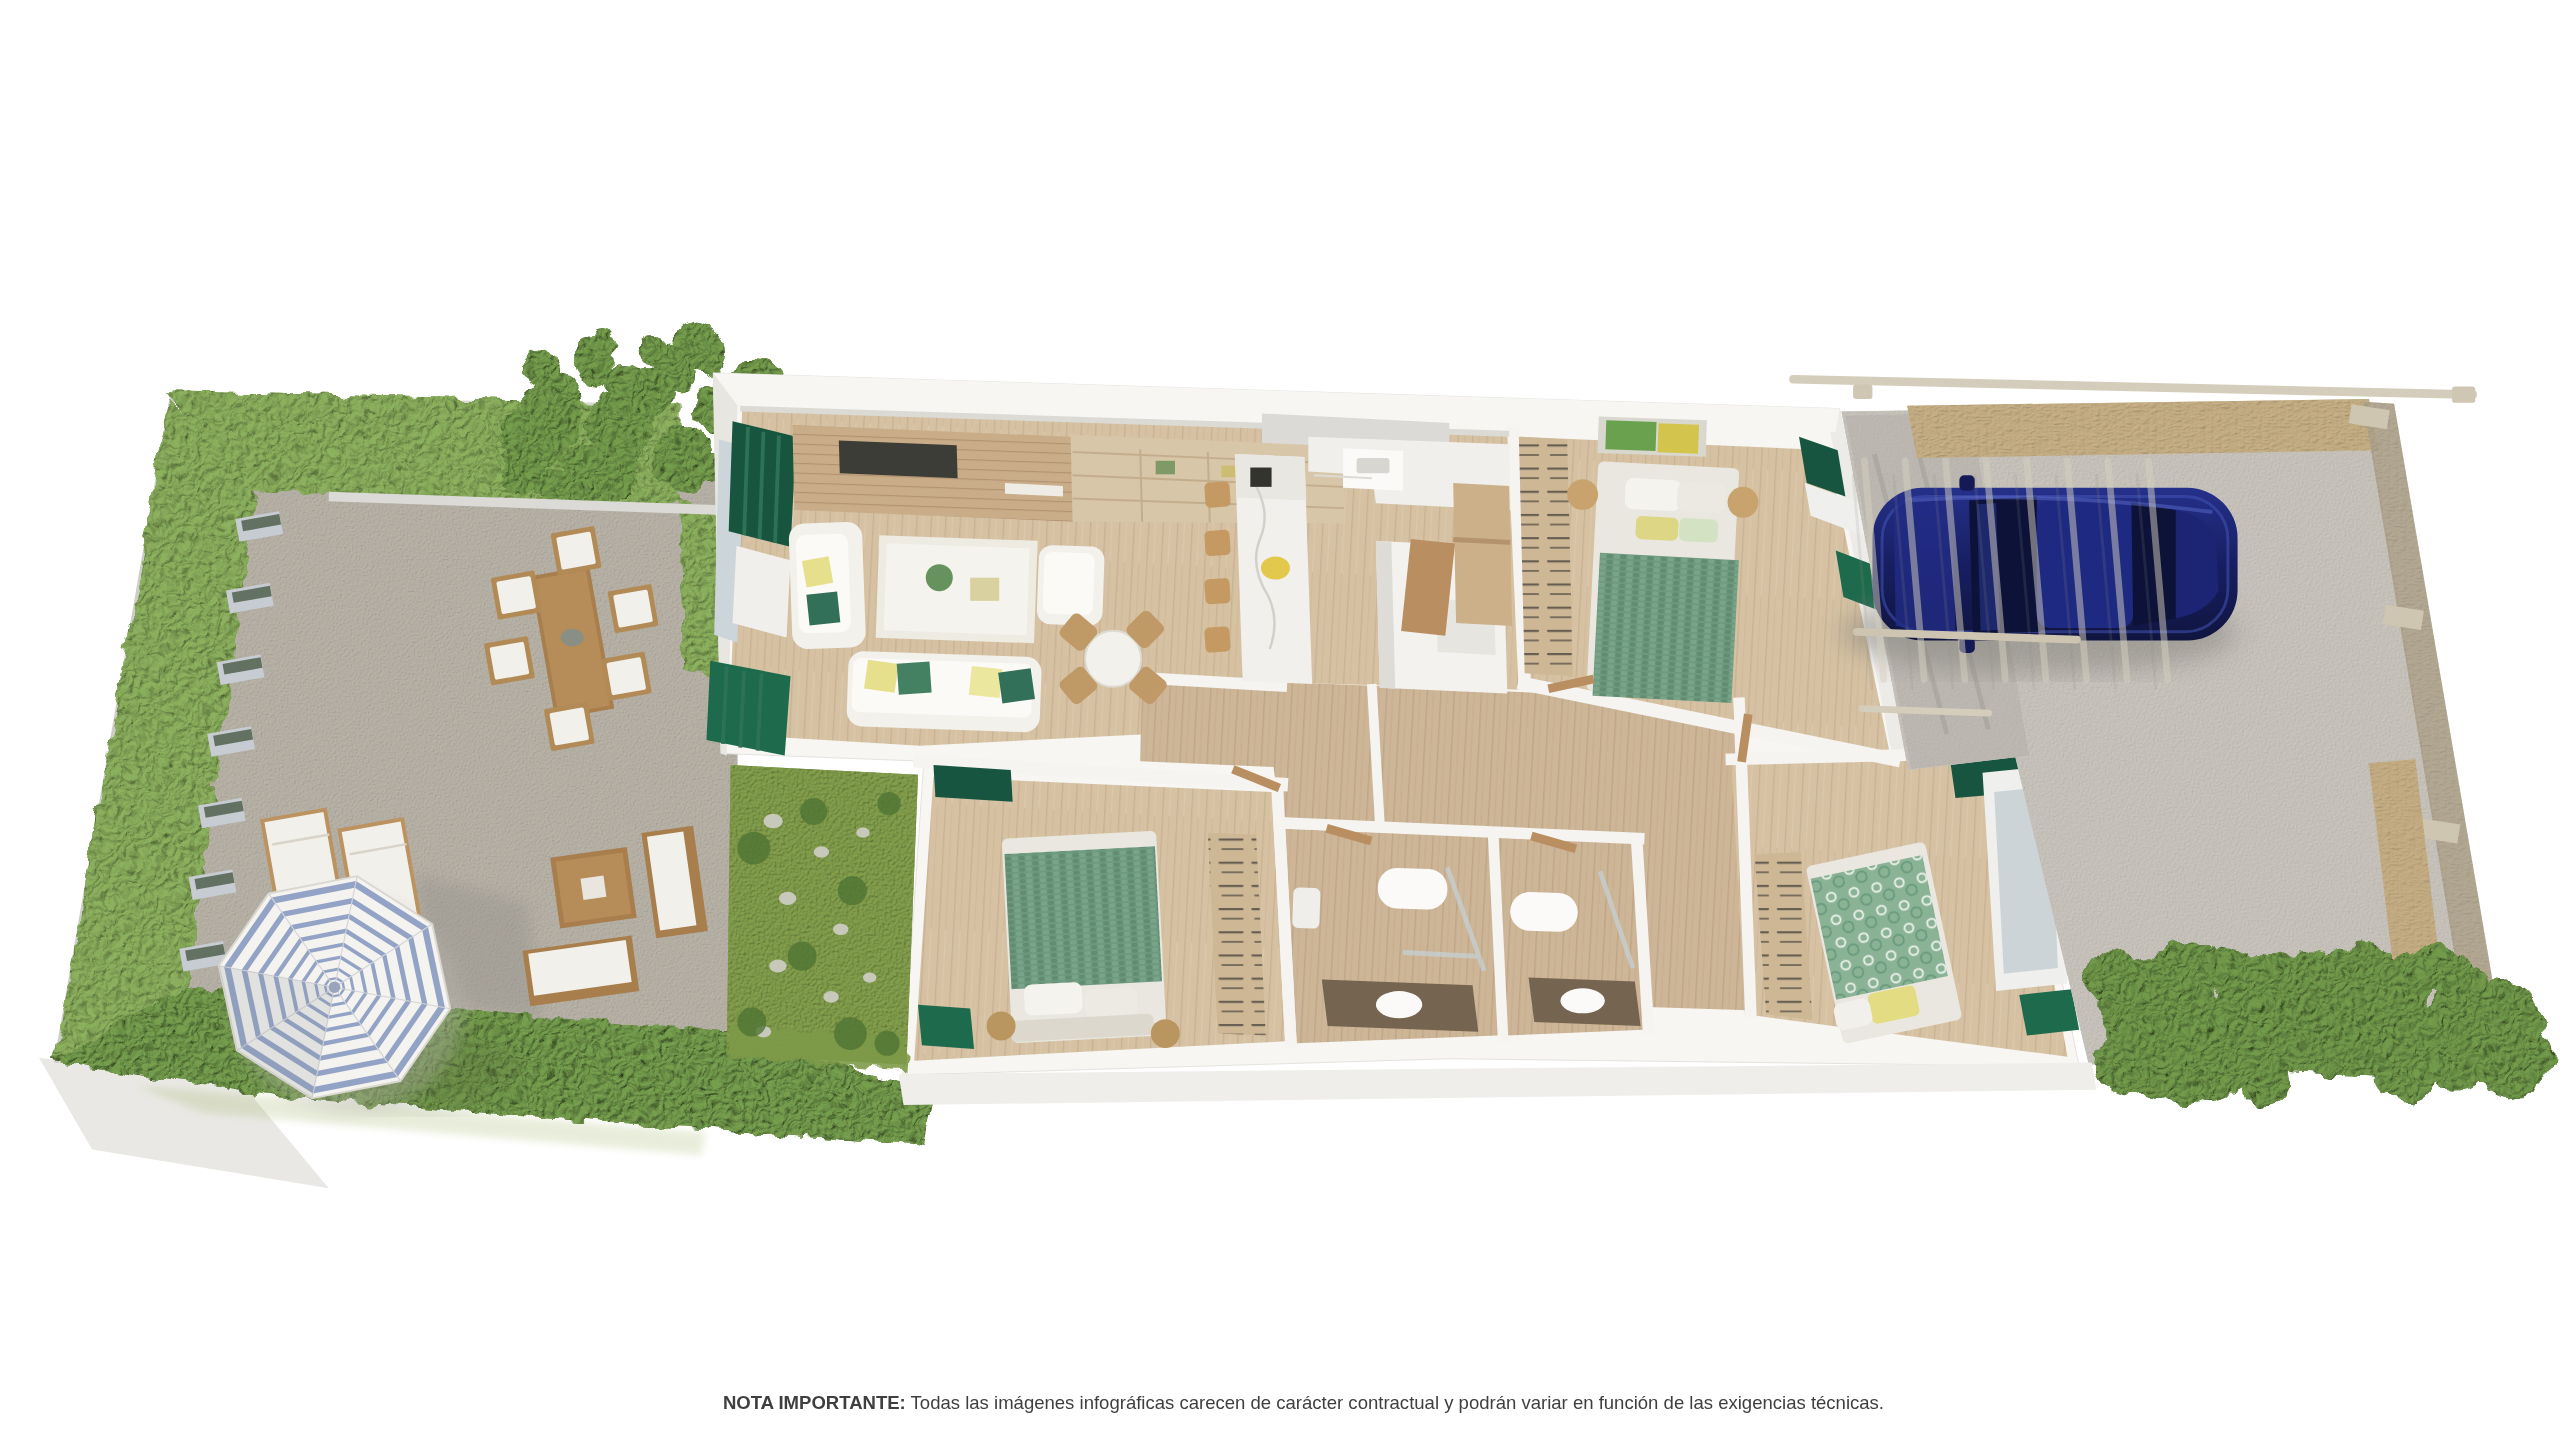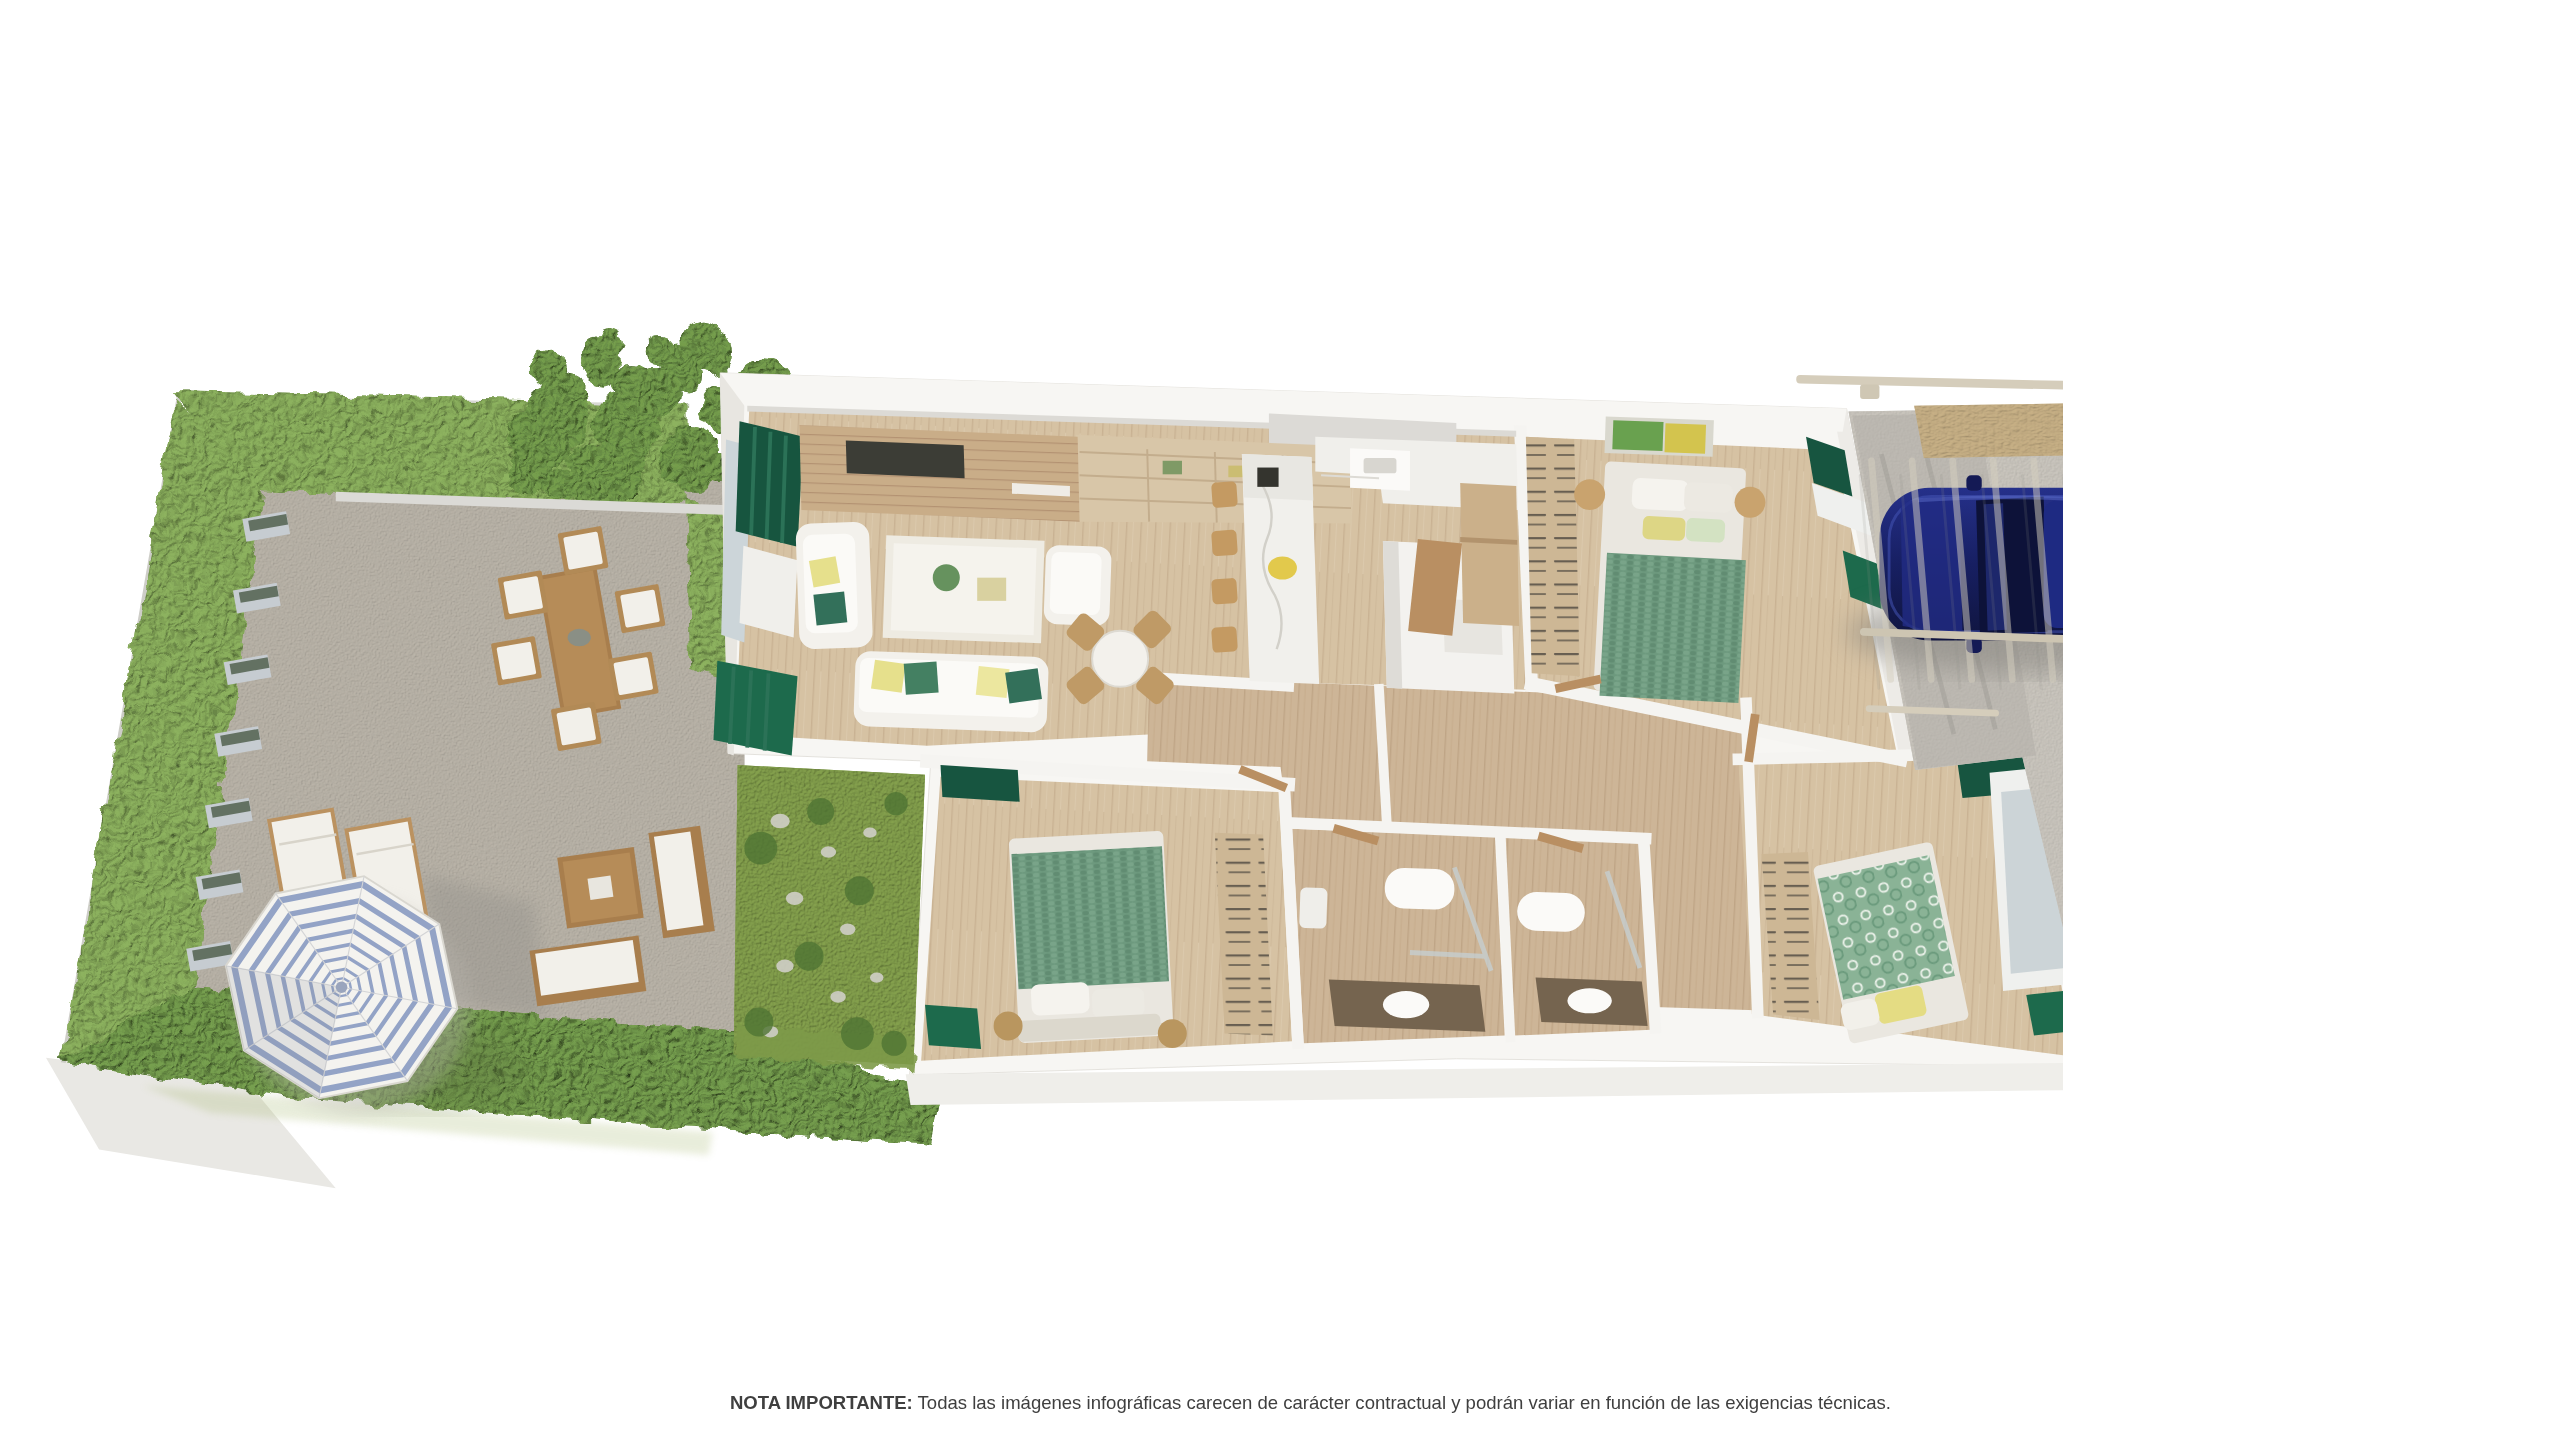--- a/index.html
+++ b/index.html
@@ -1,15 +1,15 @@
 <!DOCTYPE html>
 <html><head><meta charset="utf-8">
 <style>
 html,body{margin:0;padding:0;background:#ffffff;}
-.wrap{position:relative;width:2056px;height:1449px;overflow:hidden;font-family:"Liberation Sans",sans-serif;margin-left:7px;}
+.wrap{position:relative;width:2576px;height:1449px;overflow:hidden;font-family:"Liberation Sans",sans-serif;}
 </style></head>
 <body>
 <div class="wrap">
 <svg width="2576" height="1449" viewBox="0 0 2666 1500">
 <defs>
 <filter id="fLeaf" x="-8%" y="-8%" width="116%" height="116%">
  <feTurbulence type="fractalNoise" baseFrequency="0.14 0.14" numOctaves="5" seed="11" result="n"></feTurbulence>
  <feDiffuseLighting in="n" lighting-color="#8db25e" surfaceScale="3" result="d">
    <feDistantLight azimuth="230" elevation="60"></feDistantLight>
  </feDiffuseLighting>

